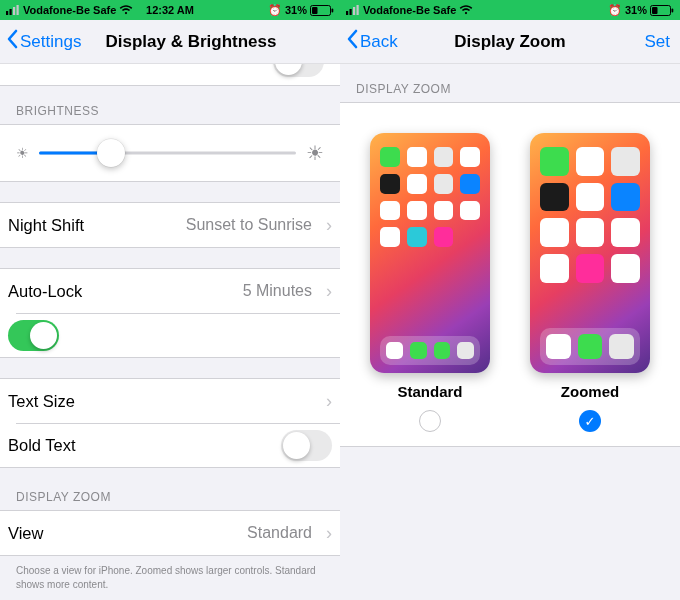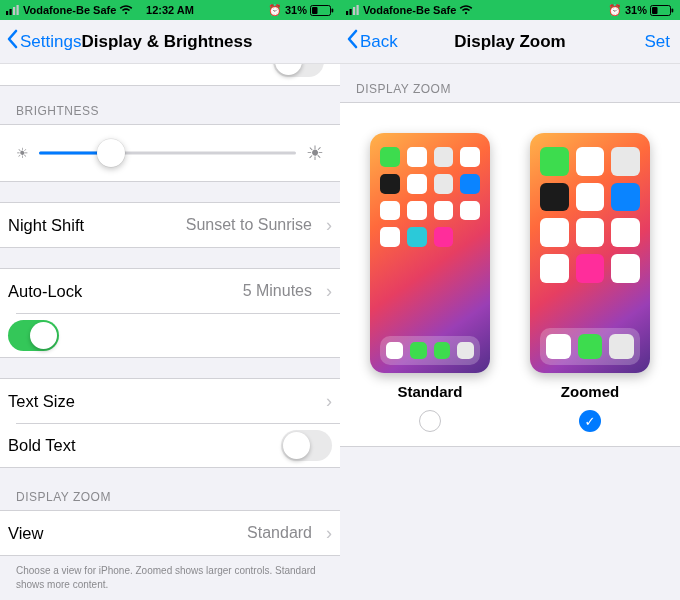--- a/index.html
+++ b/index.html
@@ -4,21 +4,21 @@
 <style>
 *{box-sizing:border-box;margin:0;padding:0;font-family:-apple-system,'Helvetica Neue',Arial,sans-serif;-webkit-font-smoothing:antialiased}
 html,body{width:680px;height:600px;background:#fff;overflow:hidden}
 .screens{display:flex;width:680px;height:600px}
 .screen{width:340px;height:600px;background:#f2f2f7;display:flex;flex-direction:column;overflow:hidden;position:relative}
 .statusbar{height:20px;display:flex;align-items:center;justify-content:space-between;padding:0 6px;background:#22c55e;font-size:11px;font-weight:600;color:#000}
 .sb-left,.sb-right{display:flex;align-items:center;gap:3px}
 .sig svg,.wifi svg,.batt svg{display:block}
 .navbar{height:44px;display:flex;align-items:center;padding:0 6px;background:#f2f2f7;position:relative;border-bottom:1px solid rgba(0,0,0,.08)}
 .nav-back{display:flex;align-items:center;gap:2px;color:#007aff;font-size:17px}
-.nav-title{font-size:17px;font-weight:600;color:#000;margin-left:0}
+.nav-title{font-size:17px;font-weight:600;color:#000;margin-left:24px}
 .nav-title.center{position:absolute;left:0;right:0;text-align:center;margin:0;pointer-events:none}
 .nav-right{position:absolute;right:10px;color:#007aff;font-size:17px}
 .content{flex:1;overflow:hidden}
 .sect-head{padding:18px 16px 6px;font-size:12px;color:#8a8a8e;letter-spacing:.5px;text-transform:uppercase}
 .group{background:#fff;border-top:1px solid #d1d1d6;border-bottom:1px solid #d1d1d6}
 .row{display:flex;align-items:center;justify-content:space-between;min-height:44px;padding:0 8px;position:relative}
 .row+.row::before{content:"";position:absolute;top:0;left:16px;right:0;height:1px;background:#d1d1d6}
 .row .label{font-size:16.5px;color:#000}
 .row .detail{font-size:16px;color:#8a8a8e;display:flex;align-items:center;gap:14px}
 .chev{color:#c5c5c9;font-size:18px;line-height:1}

